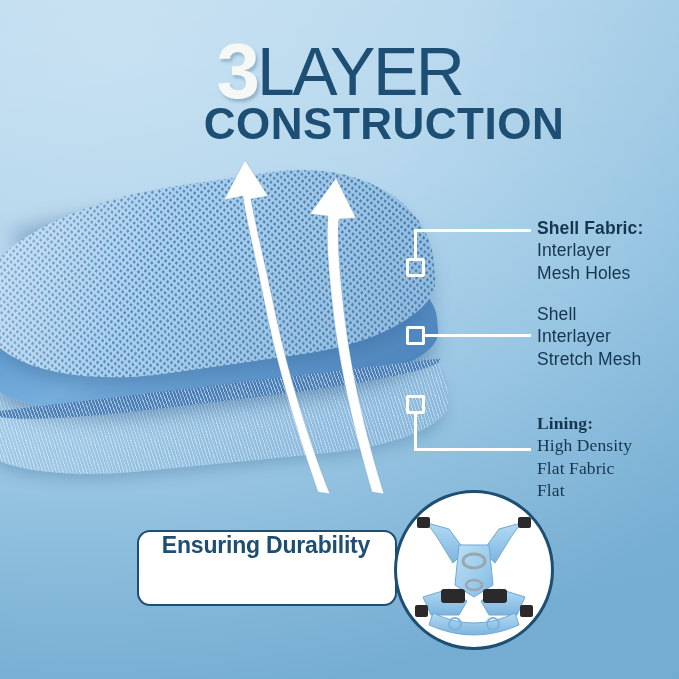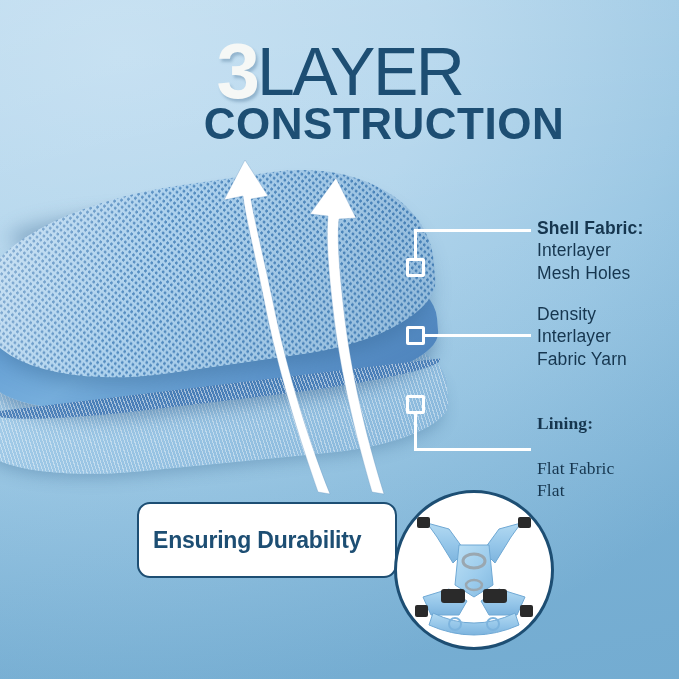--- a/index.html
+++ b/index.html
@@ -142,27 +142,27 @@
     color:#16364f;
     font-size:17.5px;
     line-height:1.28;
     letter-spacing:.1px;
     white-space:nowrap;
   }
   .label b{ font-weight:bold; display:block; }
 
   
   .banner{
-    position:absolute; left:137px; top:502px;
+    position:absolute; left:137px; top:530px;
     width:260px; height:76px;
     background:#ffffff;
     border:2px solid #1d4e73;
     border-radius:13px;
     z-index:20;
-    display:flex; flex-direction:column;
+    display:flex; flex-direction:row;
     justify-content:center;
     padding:0 16px 0 14px;
   }
   .banner-l1{
     font-size:23px; font-weight:bold; color:#1d4e73;
     letter-spacing:-.2px; text-align:left;
   }
   .banner-l2{
     font-size:23px; font-weight:bold; color:#1d4e73;
     letter-spacing:-.2px; text-align:right; padding-right:4px;
@@ -239,31 +239,31 @@
     <div class="leader lead-h" style="left:414px; top:200px; width:117px;"></div>
     <div class="label" style="left:537px; top:188px;">
       <b>Shell Fabric:</b>
       <span>Interlayer</span><br>
       <span>Mesh Holes</span>
     </div>
 
     <div class="marker" style="left:406px; top:297px;"></div>
     <div class="leader lead-h" style="left:425px; top:305px; width:106px;"></div>
     <div class="label" style="left:537px; top:274px;">
-      <span>Density</span><br>
+      <span>Shell</span><br>
       <span>Interlayer</span><br>
-      <span>Fabric Yarn</span>
+      <span>Stretch Mesh</span>
     </div>
 
     <div class="marker" style="left:406px; top:366px;"></div>
     <div class="leader lead-v" style="left:414px; top:383px; height:39px;"></div>
     <div class="leader lead-h" style="left:414px; top:419px; width:117px;"></div>
     <div class="label" style="left:537px; top:383px;font-family:Liberation Serif, serif;">
       <b>Lining:</b>
-      <br>
+      <span>High Density</span><br>
       <span>Flat Fabric</span><br>
       <span>Flat</span>
     </div>
   </div>
 
   <div class="banner">
     <div class="banner-l1">Ensuring Durability</div>
   </div>
 
   <div class="product-circle">

